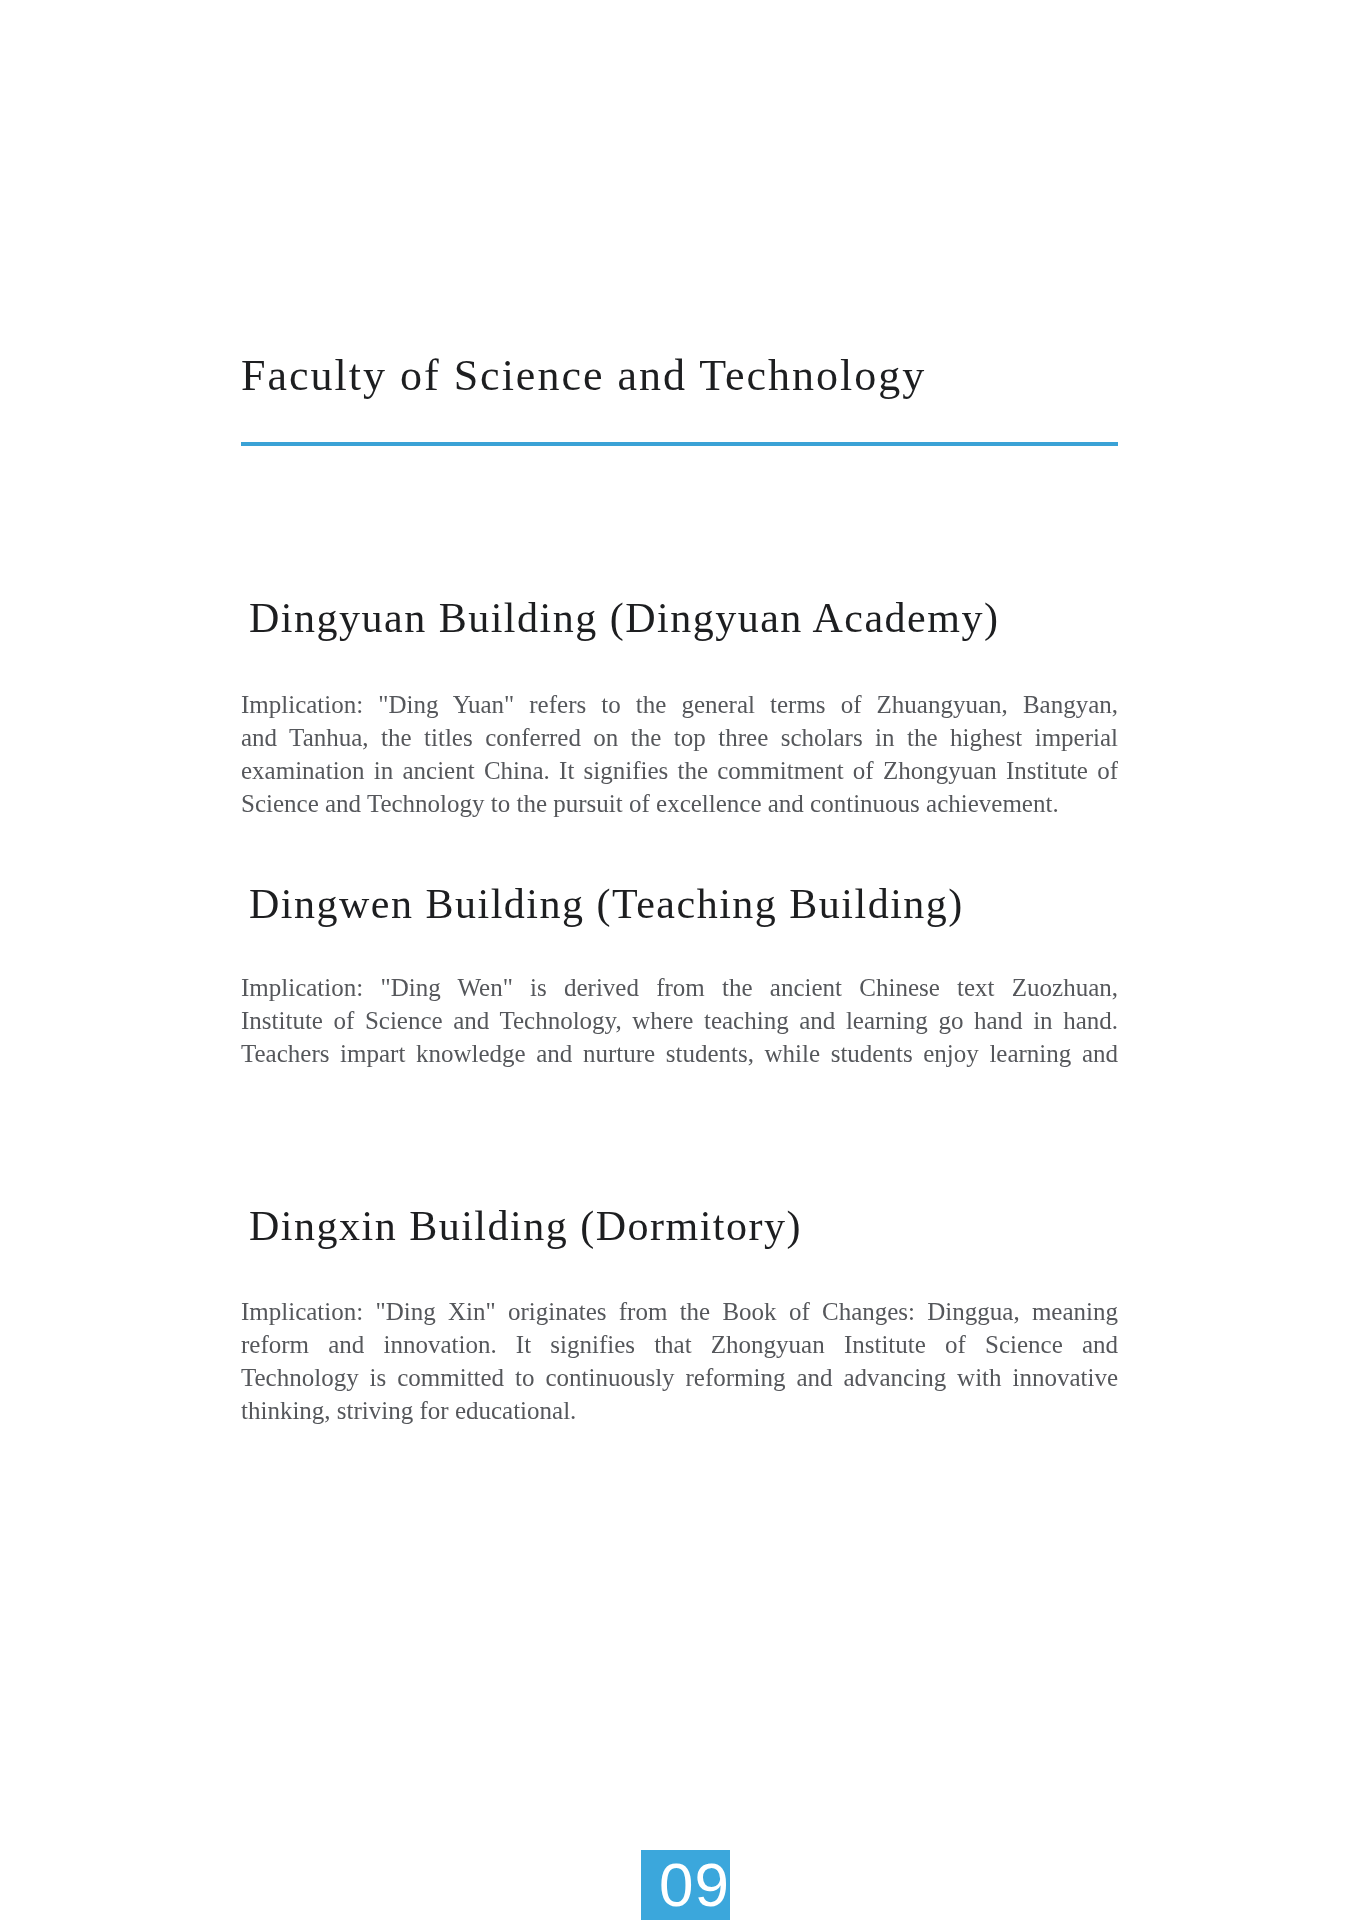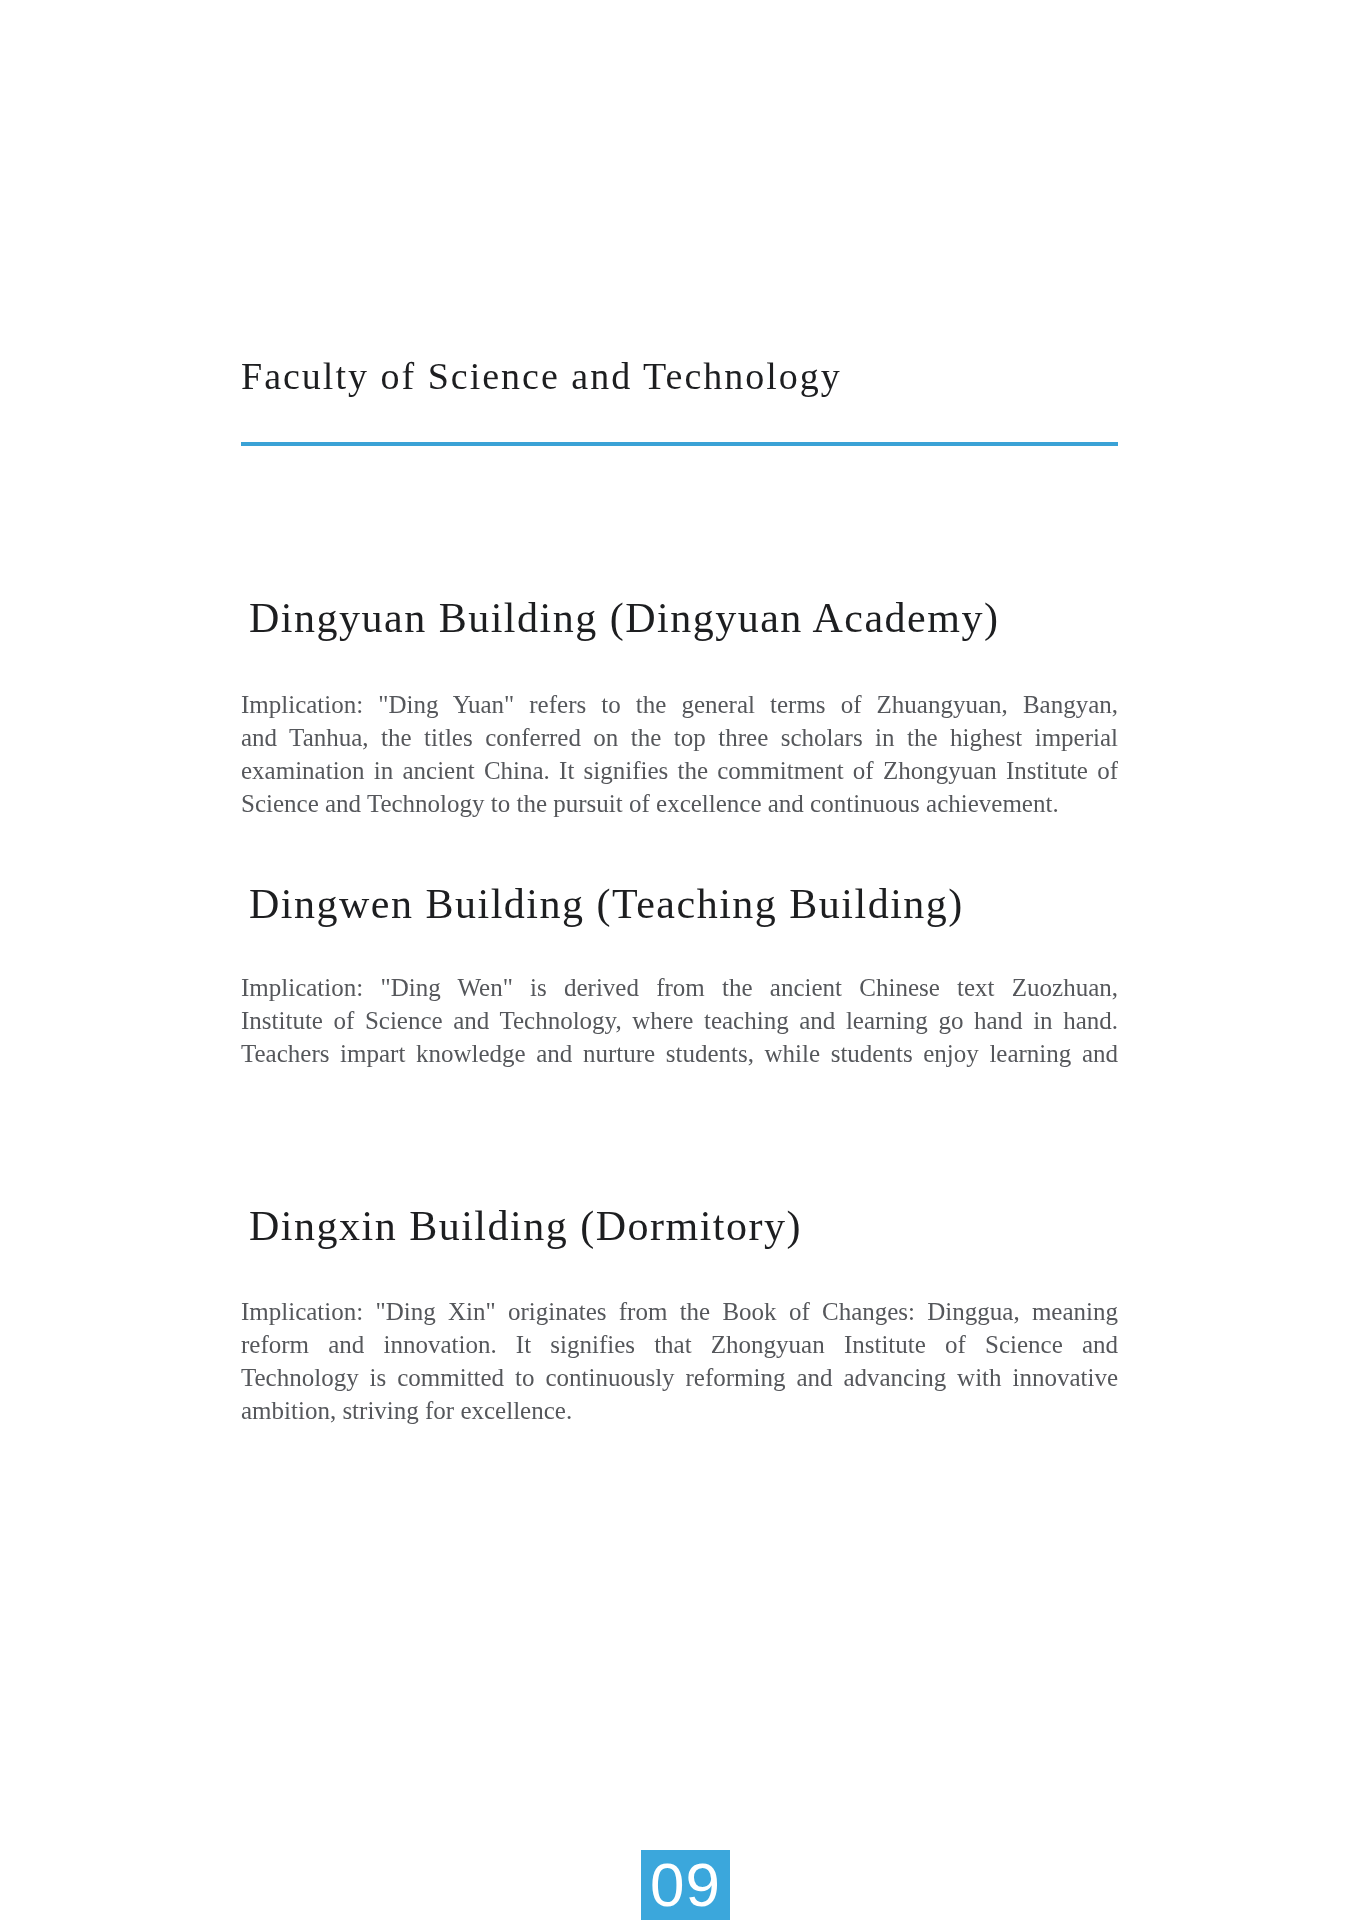--- a/index.html
+++ b/index.html
@@ -15,21 +15,21 @@
     height: 1920px;
     background: #ffffff;
     overflow: hidden;
     font-family: "Liberation Serif", serif;
   }
   .abs { position: absolute; left: 241px; width: 877px; }
 
   .title {
     top: 350px;
     margin: 0;
-    font-size: 38px;
+    font-size: 44px;
     line-height: 52px;
     font-weight: 400;
     letter-spacing: 2px;
     color: var(--heading-text);
     white-space: nowrap;
   }
   .rule {
     top: 442px;
     height: 4px;
     background: var(--accent-line);
@@ -66,21 +66,21 @@
   }
 
   .page-badge {
     position: absolute;
     left: 641px;
     top: 1850px;
     width: 89px;
     height: 70px;
     background: var(--page-badge-bg);
     display: flex;
-    justify-content: center;
+    justify-content: flex-end;
     align-items: center;
   }
   .page-number {
     font-family: "Liberation Sans", sans-serif;
     font-size: 62px;
     line-height: 70px;
     letter-spacing: 1px;
     color: #ffffff;
   }
 </style>
@@ -110,21 +110,21 @@
       <div class="pline">Teachers impart knowledge and nurture students, while students enjoy learning and</div>
     </div>
   </section>
 
   <section>
     <h2 class="abs heading h-3">Dingxin Building (Dormitory)</h2>
     <div class="abs para p-3">
       <div class="pline">Implication: "Ding Xin" originates from the Book of Changes: Dinggua, meaning</div>
       <div class="pline">reform and innovation. It signifies that Zhongyuan Institute of Science and</div>
       <div class="pline">Technology is committed to continuously reforming and advancing with innovative</div>
-      <div class="pline pline-last">ambition, striving for excellence.</div>
+      <div class="pline pline-last">thinking, striving for educational.</div>
     </div>
   </section>
 
   <div class="page-badge">
     <span class="page-number">09</span>
   </div>
 
 </div>
 
 </body></html>

